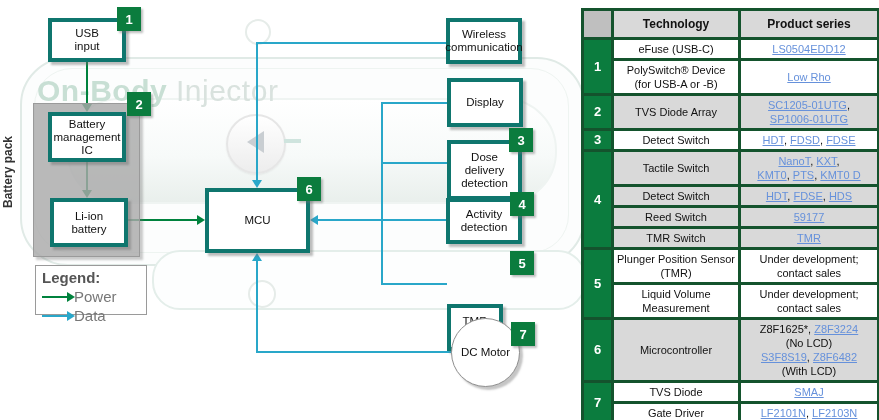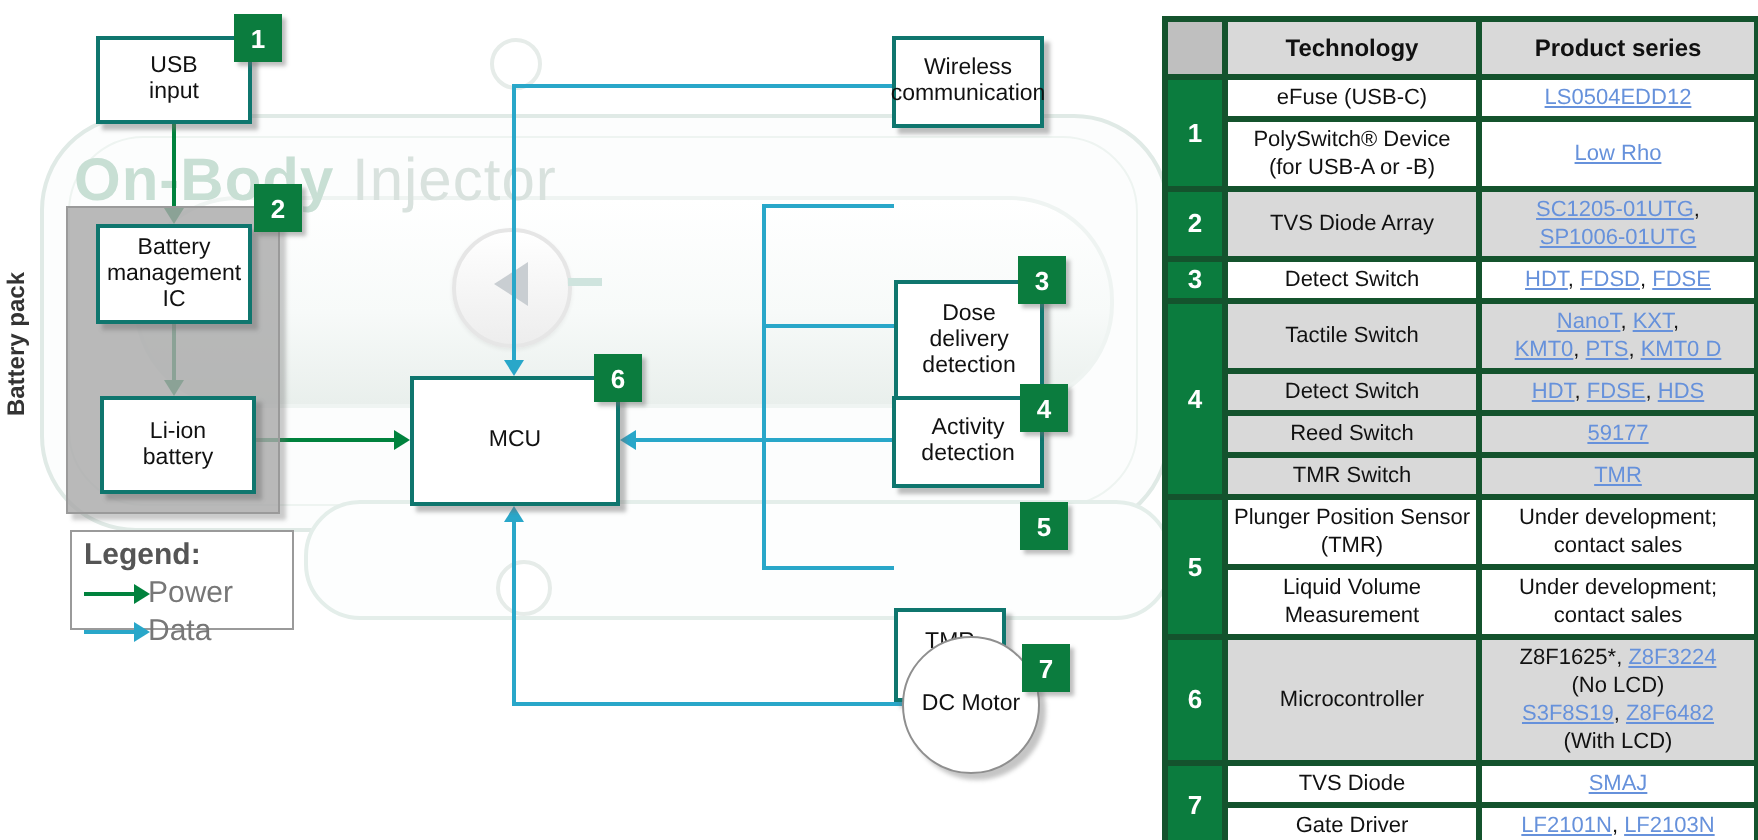--- a/index.html
+++ b/index.html
@@ -27,21 +27,21 @@
   .blue{background:#29a7c9;}
   .green{background:#00823d;}
   .arr{position:absolute;z-index:1;width:0;height:0;}
   .arr-down-blue{border-left:5px solid transparent;border-right:5px solid transparent;border-top:8px solid #29a7c9;}
   .arr-up-blue{border-left:5px solid transparent;border-right:5px solid transparent;border-bottom:8px solid #29a7c9;}
   .arr-left-blue{border-top:5px solid transparent;border-bottom:5px solid transparent;border-right:8px solid #29a7c9;}
   .arr-down-green{border-left:5px solid transparent;border-right:5px solid transparent;border-top:8px solid #00823d;}
   .arr-right-green{border-top:5px solid transparent;border-bottom:5px solid transparent;border-left:8px solid #00823d;}
 
   
-  .dbox{position:absolute;z-index:2;background:#ffffff;border:2px solid #0f766e;
+  .dbox{position:absolute;z-index:2;background:#ffffff;border:4px solid #0f766e;
         box-shadow:3px 3px 2px rgba(110,110,110,.45);
         display:flex;align-items:center;justify-content:center;text-align:center;
         font-size:11.5px;line-height:13px;color:#111;padding:18px;box-sizing:border-box;}
   .dcircle{position:absolute;z-index:2;background:#ffffff;border:1px solid #8f8f8f;border-radius:50%;
         box-shadow:3px 3px 2px rgba(110,110,110,.4);
         display:flex;align-items:center;justify-content:center;text-align:center;
         font-size:11.5px;line-height:13px;}
   .pack{position:absolute;z-index:1;left:33px;top:103px;width:105px;height:152px;
         background:rgba(170,170,170,.82);border:1px solid #9a9a9a;box-shadow:3px 3px 2px rgba(110,110,110,.35);}
   .pack-label{position:absolute;z-index:2;left:24px;top:140px;width:110px;
@@ -117,20 +117,21 @@
   <div class="arr arr-right-green" style="left:197px;top:215px;"></div>
 
   <div class="pack"></div>
   <div class="pack-label">Battery pack</div>
 
   <div class="dbox" style="left:48px;top:18px;width:78px;height:44px;">USB input</div>
   <div class="dbox" style="left:48px;top:112px;width:78px;height:50px;">Battery management IC</div>
   <div class="dbox" style="left:50px;top:198px;width:78px;height:49px;">Li-ion battery</div>
   <div class="dbox" style="left:205px;top:188px;width:105px;height:65px;">MCU</div>
   <div class="dbox" style="left:446px;top:18px;width:76px;height:46px;">Wireless communication</div>
+  <div class="dbox" style="left:447px;top:78px;width:76px;height:49px;">Display</div>
   <div class="dbox" style="left:447px;top:140px;width:75px;height:60px;">Dose delivery detection</div>
   <div class="dbox" style="left:446px;top:198px;width:76px;height:46px;">Activity detection</div>
   <div class="dbox" style="left:447px;top:260px;width:56px;height:47px;margin-top:44px;">TMR sensor</div>
   <div class="dcircle" style="left:451px;top:318px;width:67px;height:67px;">DC Motor</div>
 
   <div class="badge" style="left:117px;top:7px;">1</div>
   <div class="badge" style="left:127px;top:92px;">2</div>
   <div class="badge" style="left:509px;top:128px;">3</div>
   <div class="badge" style="left:510px;top:192px;">4</div>
   <div class="badge" style="left:510px;top:251px;">5</div>

